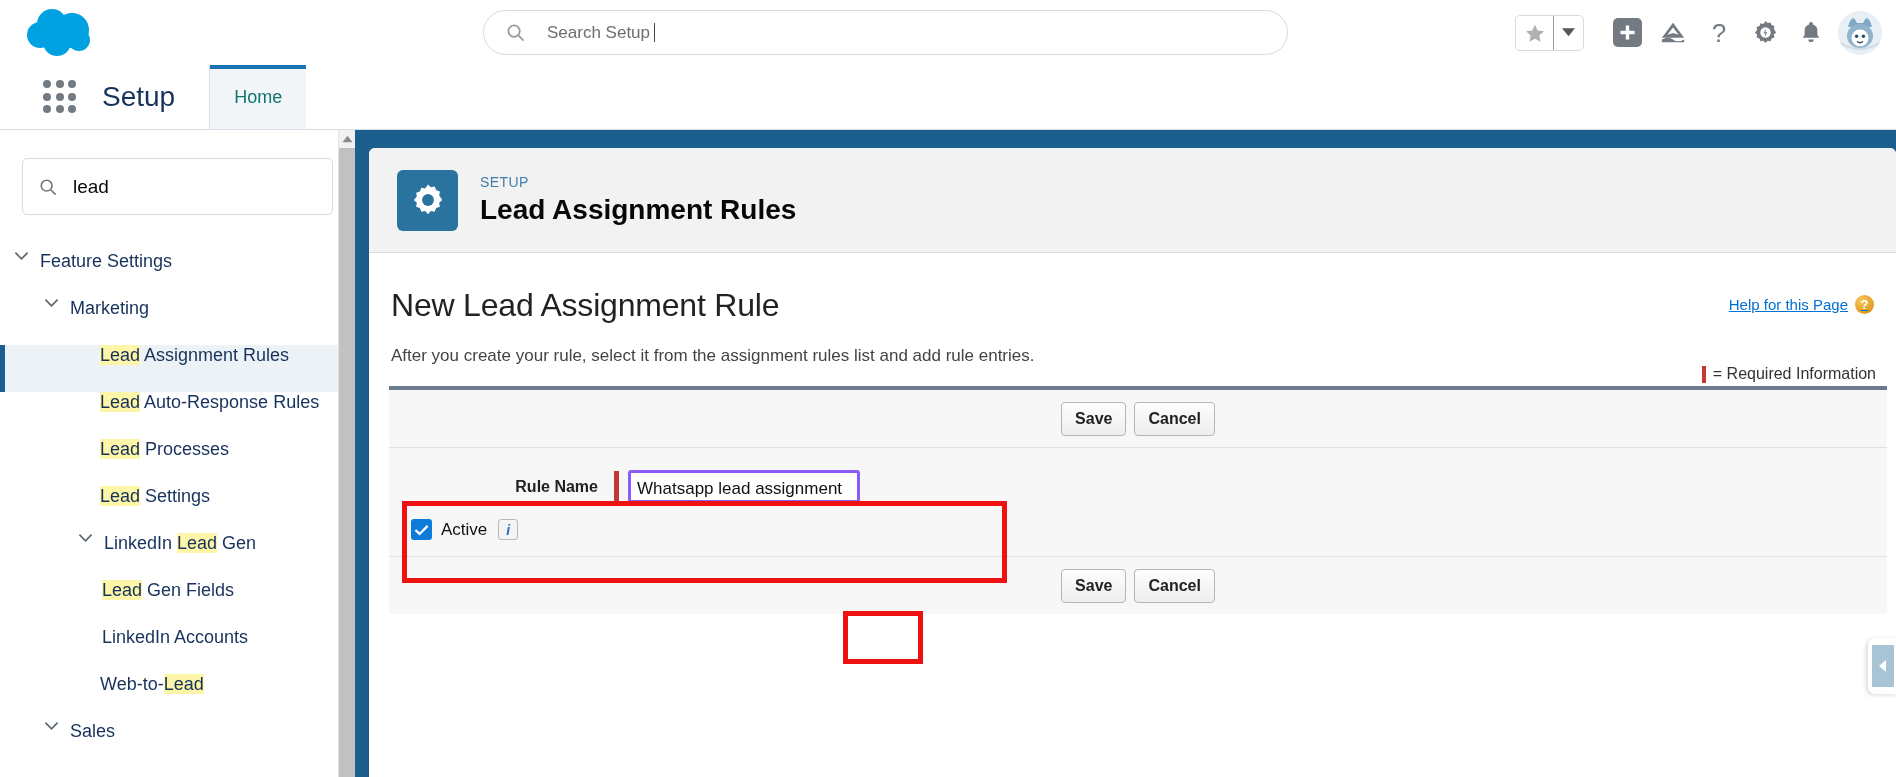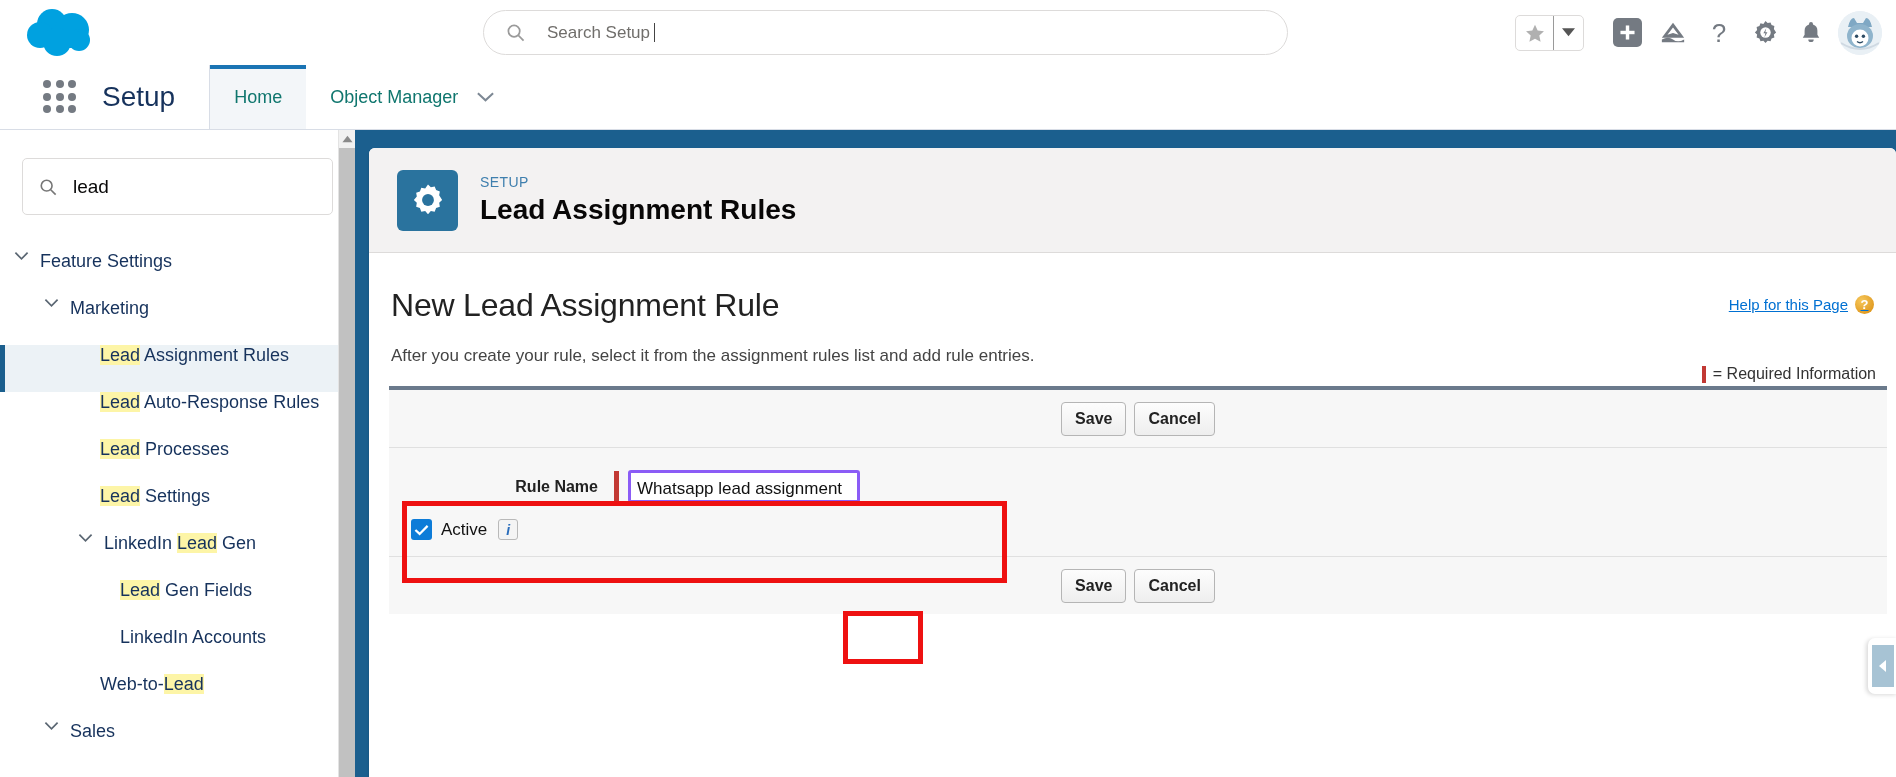--- a/index.html
+++ b/index.html
@@ -130,21 +130,21 @@
   .tree { margin-top: 36px; }
   .tree-row {
     height: 47px; display: flex; align-items: flex-start;
     font-size: 18px; color: #16325c; position: relative;
     white-space: nowrap;
   }
   .tree-row.lvl0 { padding-left: 14px; }
   .tree-row.lvl1 { padding-left: 44px; }
   .tree-row.lvl2 { padding-left: 100px; }
   .tree-row.lvl2b { padding-left: 78px; }
-  .tree-row.lvl3 { padding-left: 72px; margin-left: 48px; }
+  .tree-row.lvl3 { padding-left: 102px; }
   .tree-row.selected { background: #ecf2f6; }
   .tree-row.selected::before {
     content: ""; position: absolute; left: 0; top: 0; bottom: 0;
     width: 5px; background: #1b5f8e;
   }
   .tree-chev { width: 26px; display: inline-flex; align-items: center; flex: 0 0 auto; }
   .tree-label { color: #16325c; }
   .tree-label em { font-style: normal; background: #fdf5a7; }
   .tree-row.leaf .tree-label { color: #16325c; }
 
@@ -412,28 +412,20 @@
       <i></i>
       <i></i>
       <i></i>
   </div>
   <div class="setup-word">Setup</div>
   <div class="nav-sep"></div>
   <div class="nav-tabs">
     <div class="nav-tab active">
       <span>Home</span>
     </div>
-    <div class="nav-tab">
-      <span>Object Manager</span>
-      <span class="chev">
-        <svg width="19" height="12" viewBox="0 0 20 12">
-            <polyline points="2,2 10,9.5 18,2" fill="none" stroke="#7d8894" stroke-width="2.1"></polyline>
-          </svg>
-      </span>
-    </div>
   </div>
 </div>
 
 <div class="body-area">
 
   <div class="sidebar">
     <div class="side-search">
       <span class="ss-icon">
         <svg width="18" height="18" viewBox="0 0 20 20">
           <circle cx="8.5" cy="8.5" r="6" fill="none" stroke="#777" stroke-width="1.8"></circle>

